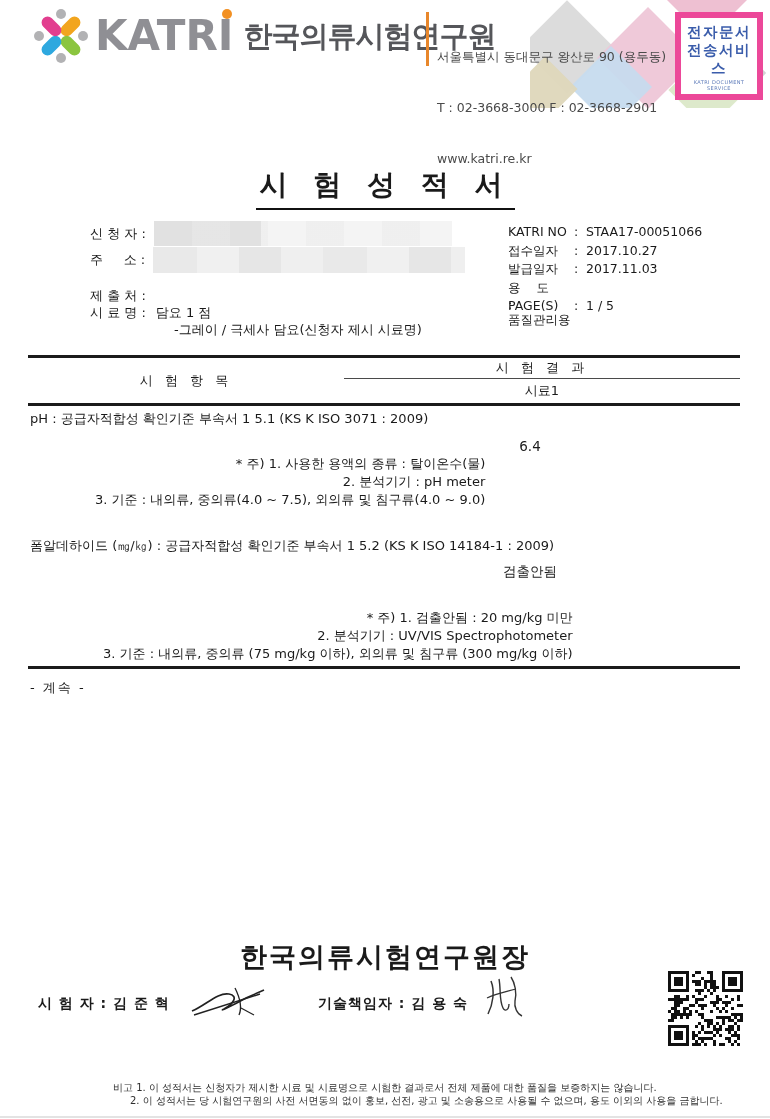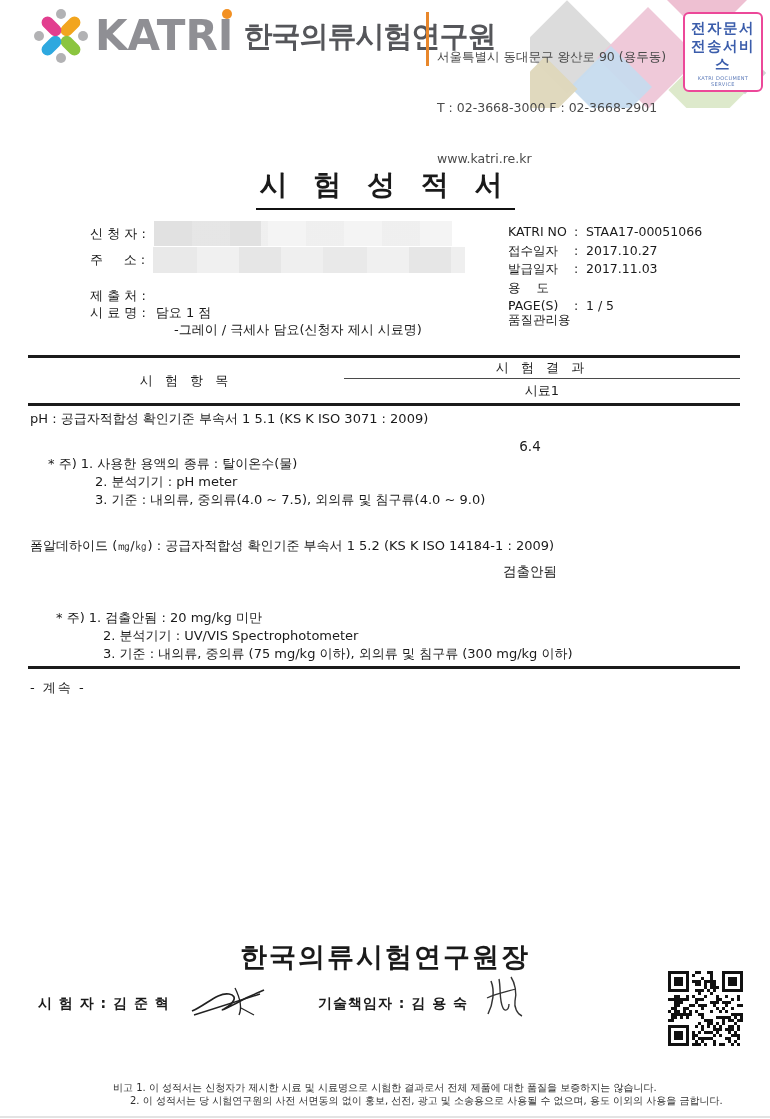--- a/index.html
+++ b/index.html
@@ -10,21 +10,21 @@
   .deco{position:absolute;top:0;right:0;width:240px;height:108px;overflow:hidden;z-index:1;}
   .dia{position:absolute;transform:rotate(45deg);opacity:.95;}
   .header{position:absolute;top:8px;left:33px;display:flex;z-index:2;}
   .logo-icon{width:56px;height:56px;}
   .katri-wrap{position:relative;margin-left:6px;}
   .katri-text{font-size:42px;font-weight:bold;color:#8f8f94;letter-spacing:0px;line-height:56px;}
   .katri-dot{position:absolute;right:1px;top:1px;width:10px;height:10px;border-radius:50%;background:#f29023;}
   .org-name{margin-left:10px;font-size:29px;font-weight:bold;color:#55565a;letter-spacing:-1px;line-height:56px;}
   .hdr-sep{position:absolute;top:12px;left:426px;width:3px;height:54px;background:#e8872b;z-index:2;}
   .hdr-addr{position:absolute;top:14px;left:437px;z-index:2;font-size:12.5px;color:#4a4a4a;line-height:17px;white-space:pre;}
-  .badge{position:absolute;top:12px;right:7px;z-index:3;background:#fff;border:2px solid #ec4899;border-radius:6px;
+  .badge{position:absolute;top:12px;right:7px;z-index:3;background:#fff;border:6px solid #ec4899;border-radius:0;
          width:72px;padding:5px 2px 3px 2px;text-align:center;}
   .badge .b1{font-size:14.5px;font-weight:bold;color:#3b5dab;letter-spacing:1.5px;line-height:18px;}
   .badge .b3{font-size:5px;color:#5b79b8;letter-spacing:.4px;margin-top:2px;}
 
   
   .doc-title{position:absolute;top:166px;left:0;width:100%;text-align:center;}
   .doc-title span{display:inline-block;font-size:28px;font-weight:bold;letter-spacing:8px;
                   border-bottom:2.5px solid #111;padding:0 4px 4px 4px;}
 
   
@@ -48,21 +48,21 @@
   .rt{position:absolute;top:355px;left:28px;width:712px;border-top:3px solid #1b1b1b;border-bottom:3px solid #1b1b1b;
       display:flex;font-size:13px;}
   .rt .c-item{width:316px;display:flex;align-items:center;justify-content:center;letter-spacing:4px;}
   .rt .c-res{flex:1;display:flex;flex-direction:column;}
   .rt .r1{height:20px;display:flex;align-items:center;justify-content:center;letter-spacing:4px;border-bottom:1px solid #4a4a4a;}
   .rt .r2{height:24px;display:flex;align-items:center;justify-content:center;}
 
   
   .theading{position:absolute;left:30px;font-size:13px;white-space:pre;}
   .tresult{position:absolute;left:345px;width:370px;text-align:center;font-size:13.5px;}
-  .tnotes{position:absolute;left:48px;font-size:13px;line-height:18px;}
+  .tnotes{position:absolute;left:48px;font-size:13px;line-height:18px;text-align:right;}
   .tnotes .n{white-space:pre;}
   .tnotes .n+.n{padding-left:47px;}
 
   .endline{position:absolute;left:28px;top:666px;width:712px;border-top:3px solid #1b1b1b;}
   .continued{position:absolute;left:30px;top:679px;font-size:13px;letter-spacing:2px;}
 
   
   .director{position:absolute;top:939px;left:0;width:100%;text-align:center;
             font-size:27px;font-weight:bold;letter-spacing:2px;}
   .sig-label{position:absolute;font-size:14px;font-weight:bold;white-space:pre;letter-spacing:1px;}

